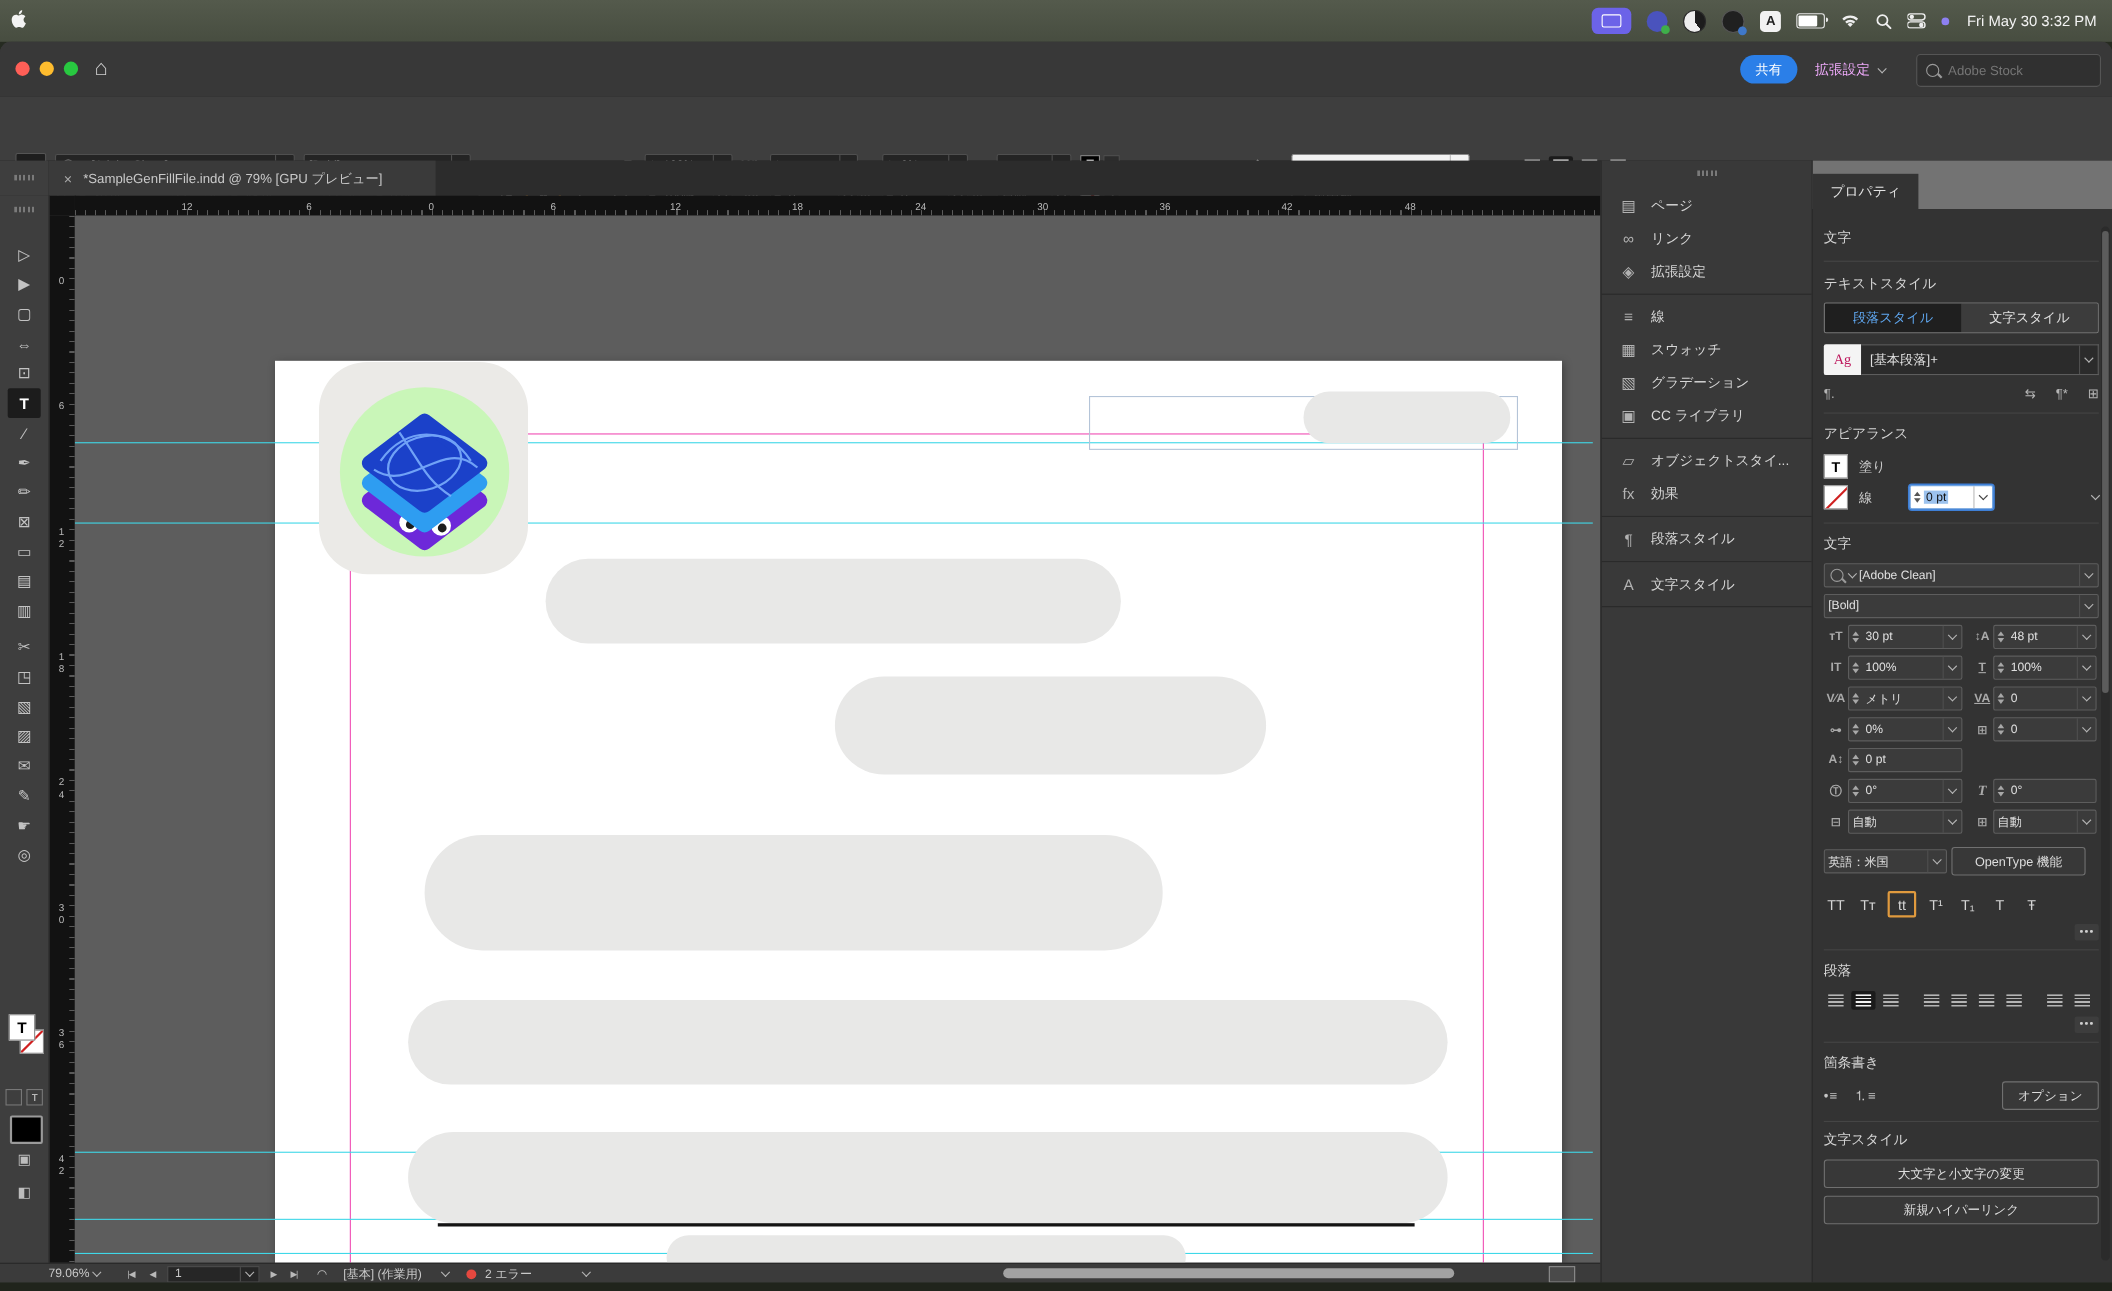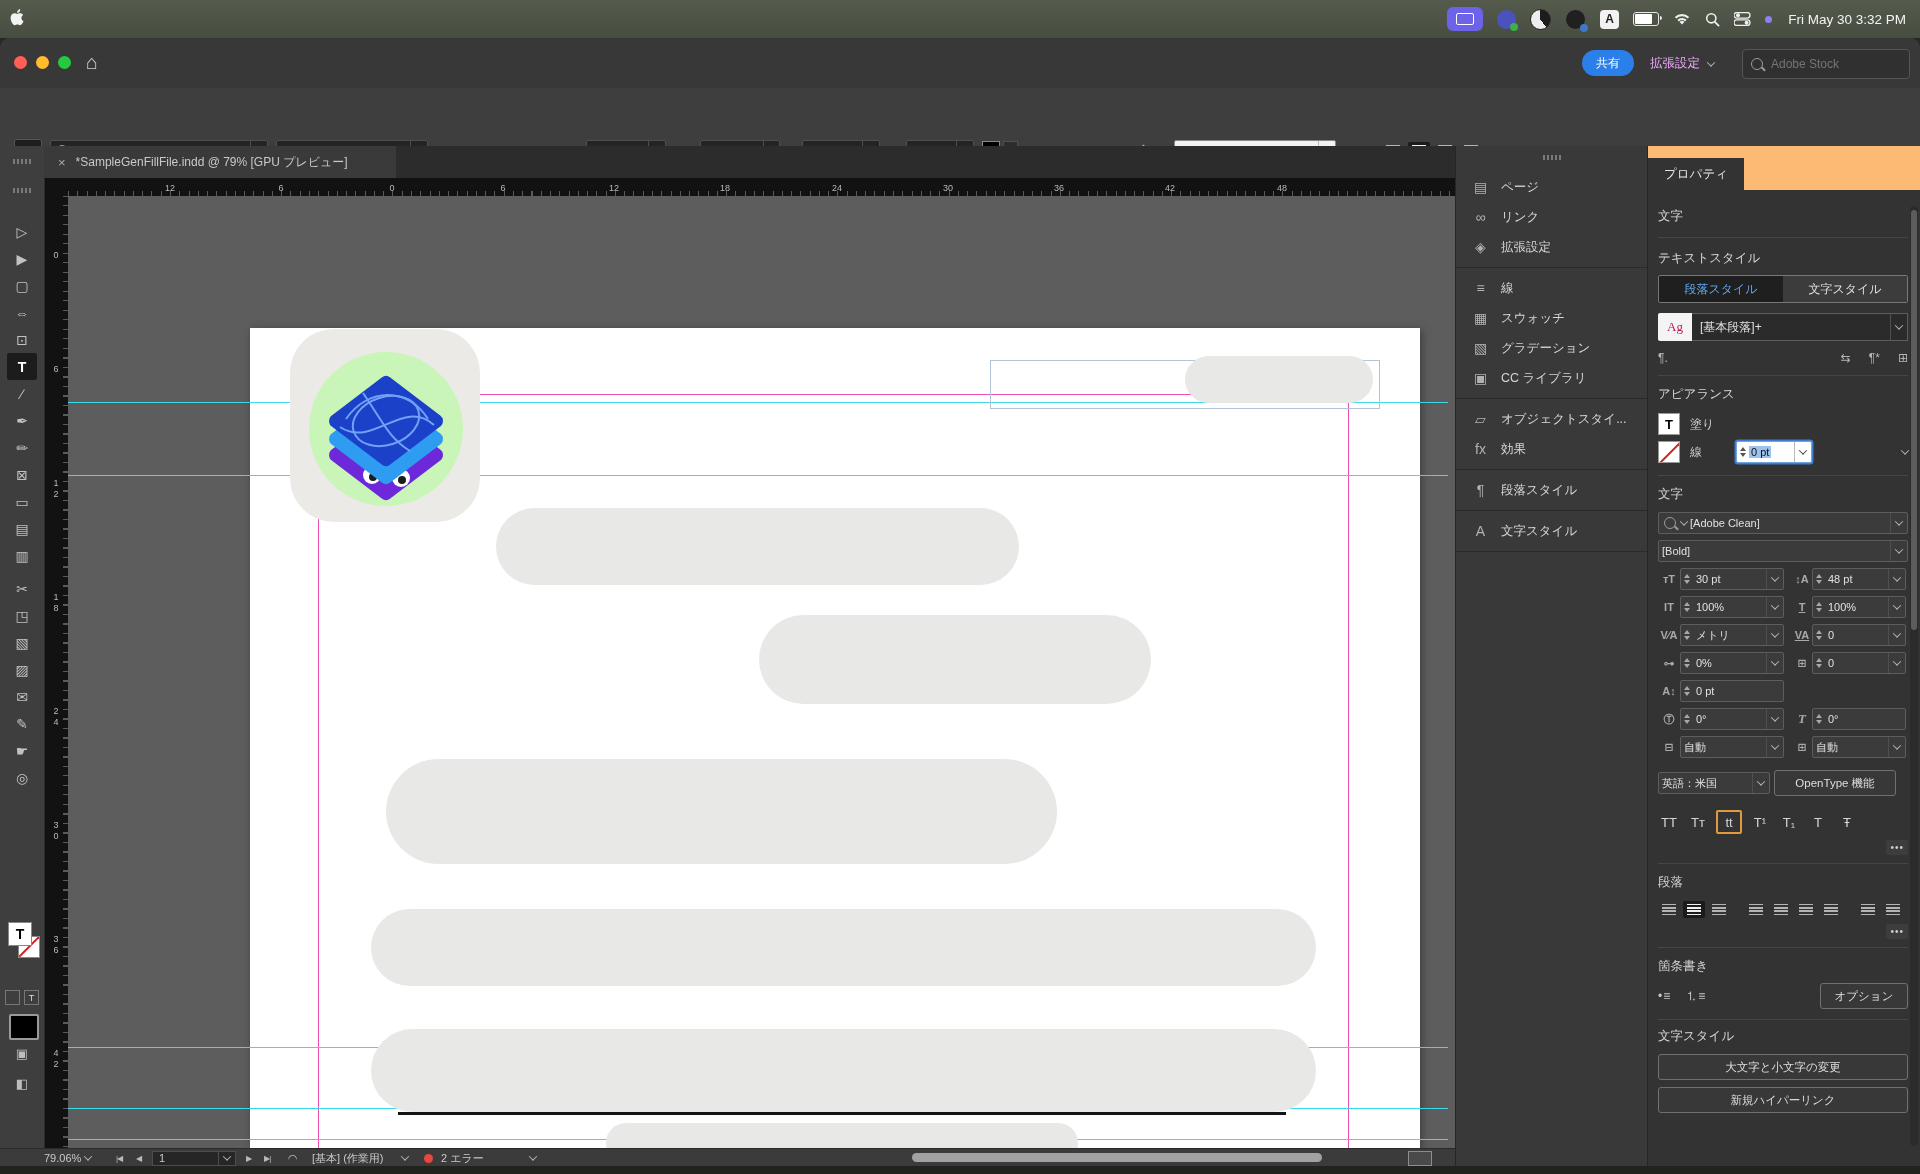--- a/index.html
+++ b/index.html
@@ -114,21 +114,21 @@
   .hscroll{position:absolute;left:912px;top:4px;width:410px;height:9px;border-radius:5px;background:#a2a2a2}
   .pgicon{position:absolute;left:1408px;top:2px;width:22px;height:13px;border:1px solid #8d8d8d;background:#4a4a4a}
   
   .dock{left:1455px;top:108px;width:193px;height:1020px;background:#393939;border-left:1px solid #262626;border-right:1px solid #262626;box-sizing:border-box}
   .dockgrip{margin:9px auto 12px}
   .ditem{display:flex;align-items:center;gap:11px;height:30px;padding-left:15px;color:#d6d6d6;font-size:12.5px;white-space:nowrap}
   .ditem .di{width:19px;text-align:center;color:#b2b2b2;font-size:14px;font-style:normal}
   .ddiv{height:1px;background:#2a2a2a;margin:5px 0}
   
   .props{left:1648px;top:108px;width:272px;height:1020px;background:#333;color:#cfcfcf;font-size:12px}
-  .ptabrow{position:absolute;left:0;top:0;width:272px;height:44px;background:#fdba74}
+  .ptabrow{position:absolute;left:0;top:0;width:272px;height:44px;background:#737373}
   .ptab{position:absolute;left:0;top:12px;width:96px;height:32px;background:#333;color:#e3e3e3;display:flex;align-items:center;justify-content:center;font-size:12.5px}
   .pbody{position:absolute;left:10px;top:44px;width:250px}
   .phead{color:#d6d6d6;font-size:12.5px}
   .pdiv{height:1px;background:#454545}
   .pfld{background:#3b3b3b;border:1px solid #5d5d5d;border-radius:2px;height:22px;display:flex;align-items:center;box-sizing:border-box;color:#e0e0e0;font-size:11px}
   .pfld .val{padding:0 3px;white-space:nowrap;overflow:hidden}
   .picon{width:22px;flex:none;text-align:center;color:#a9a9a9;font-size:11px;font-weight:bold;white-space:pre}
   .prow{display:flex;align-items:center;margin-top:6px}
   .pbtn{border:1px solid #707070;border-radius:3px;height:24px;display:flex;align-items:center;justify-content:center;color:#dedede;font-size:11.5px;background:#383838}
   .segtabs{display:flex;border:1px solid #777;border-radius:2px;overflow:hidden;height:26px}

